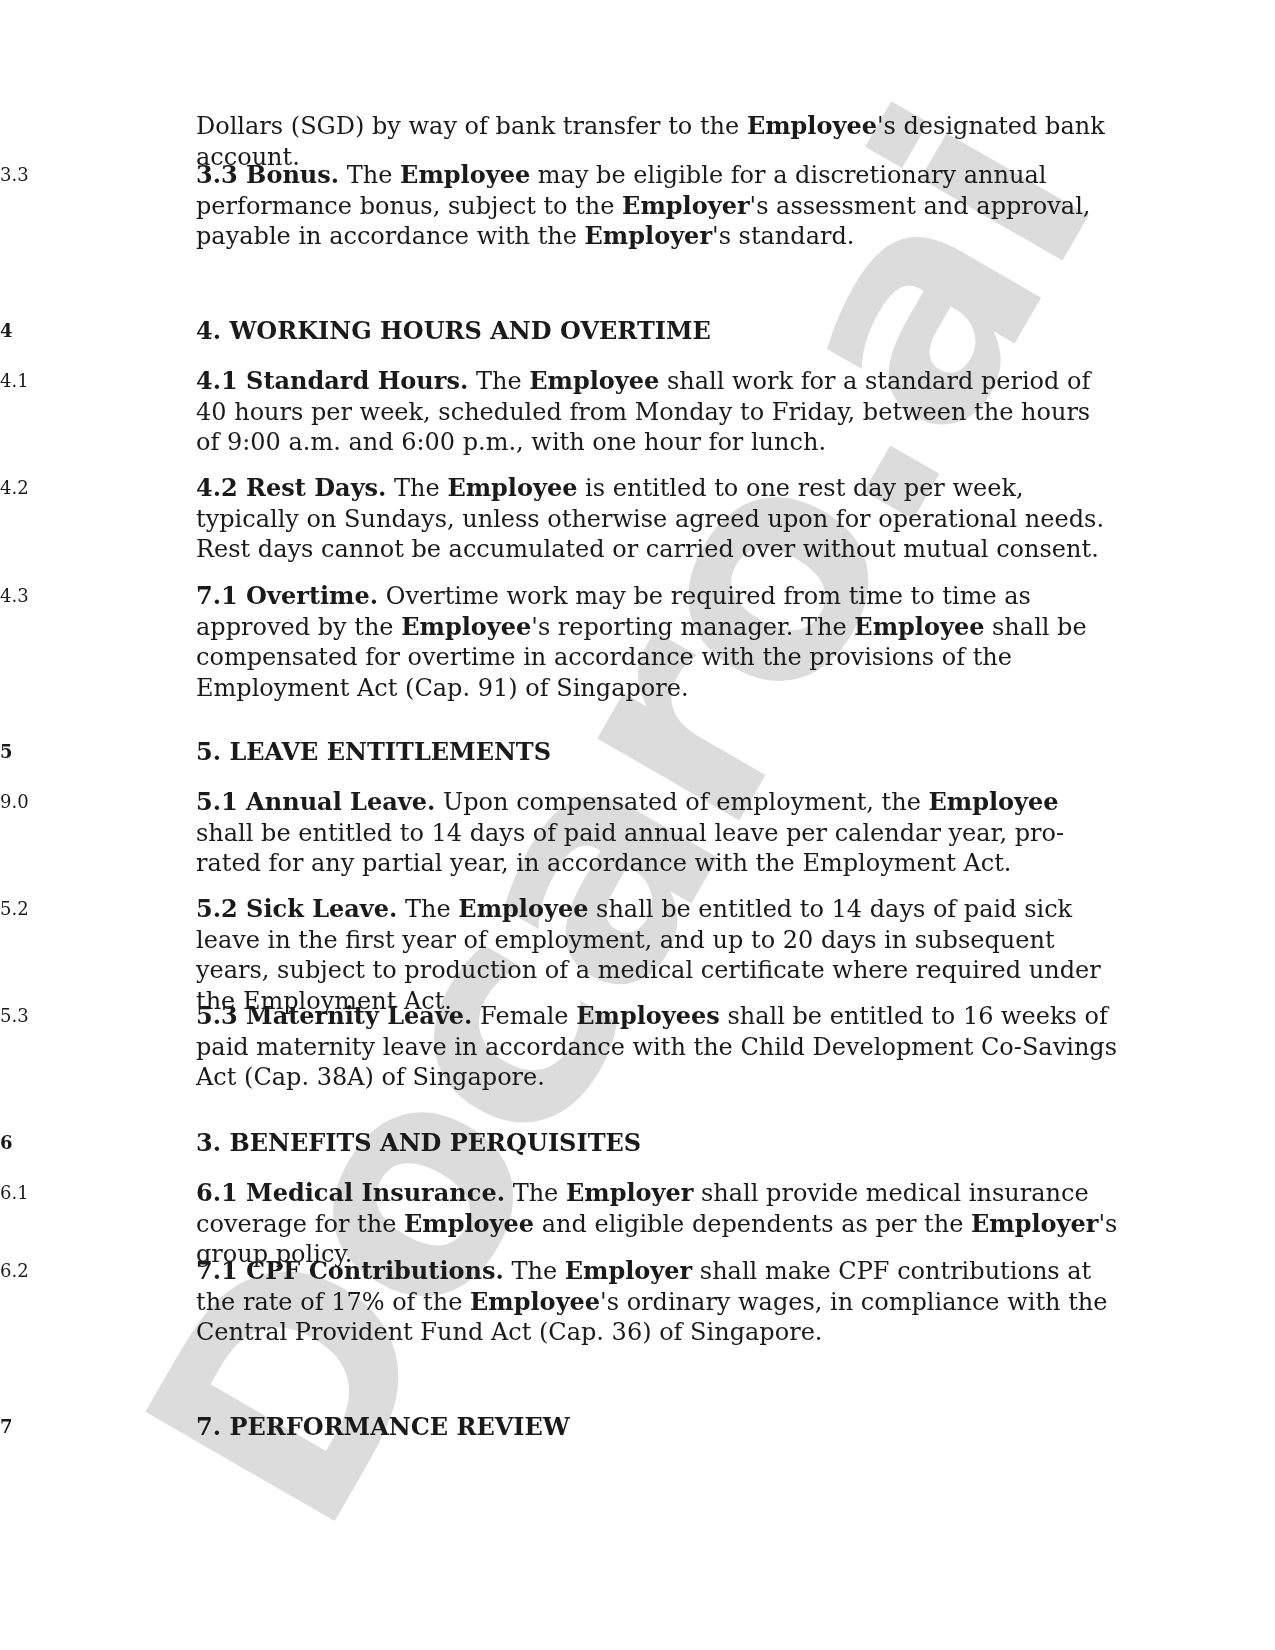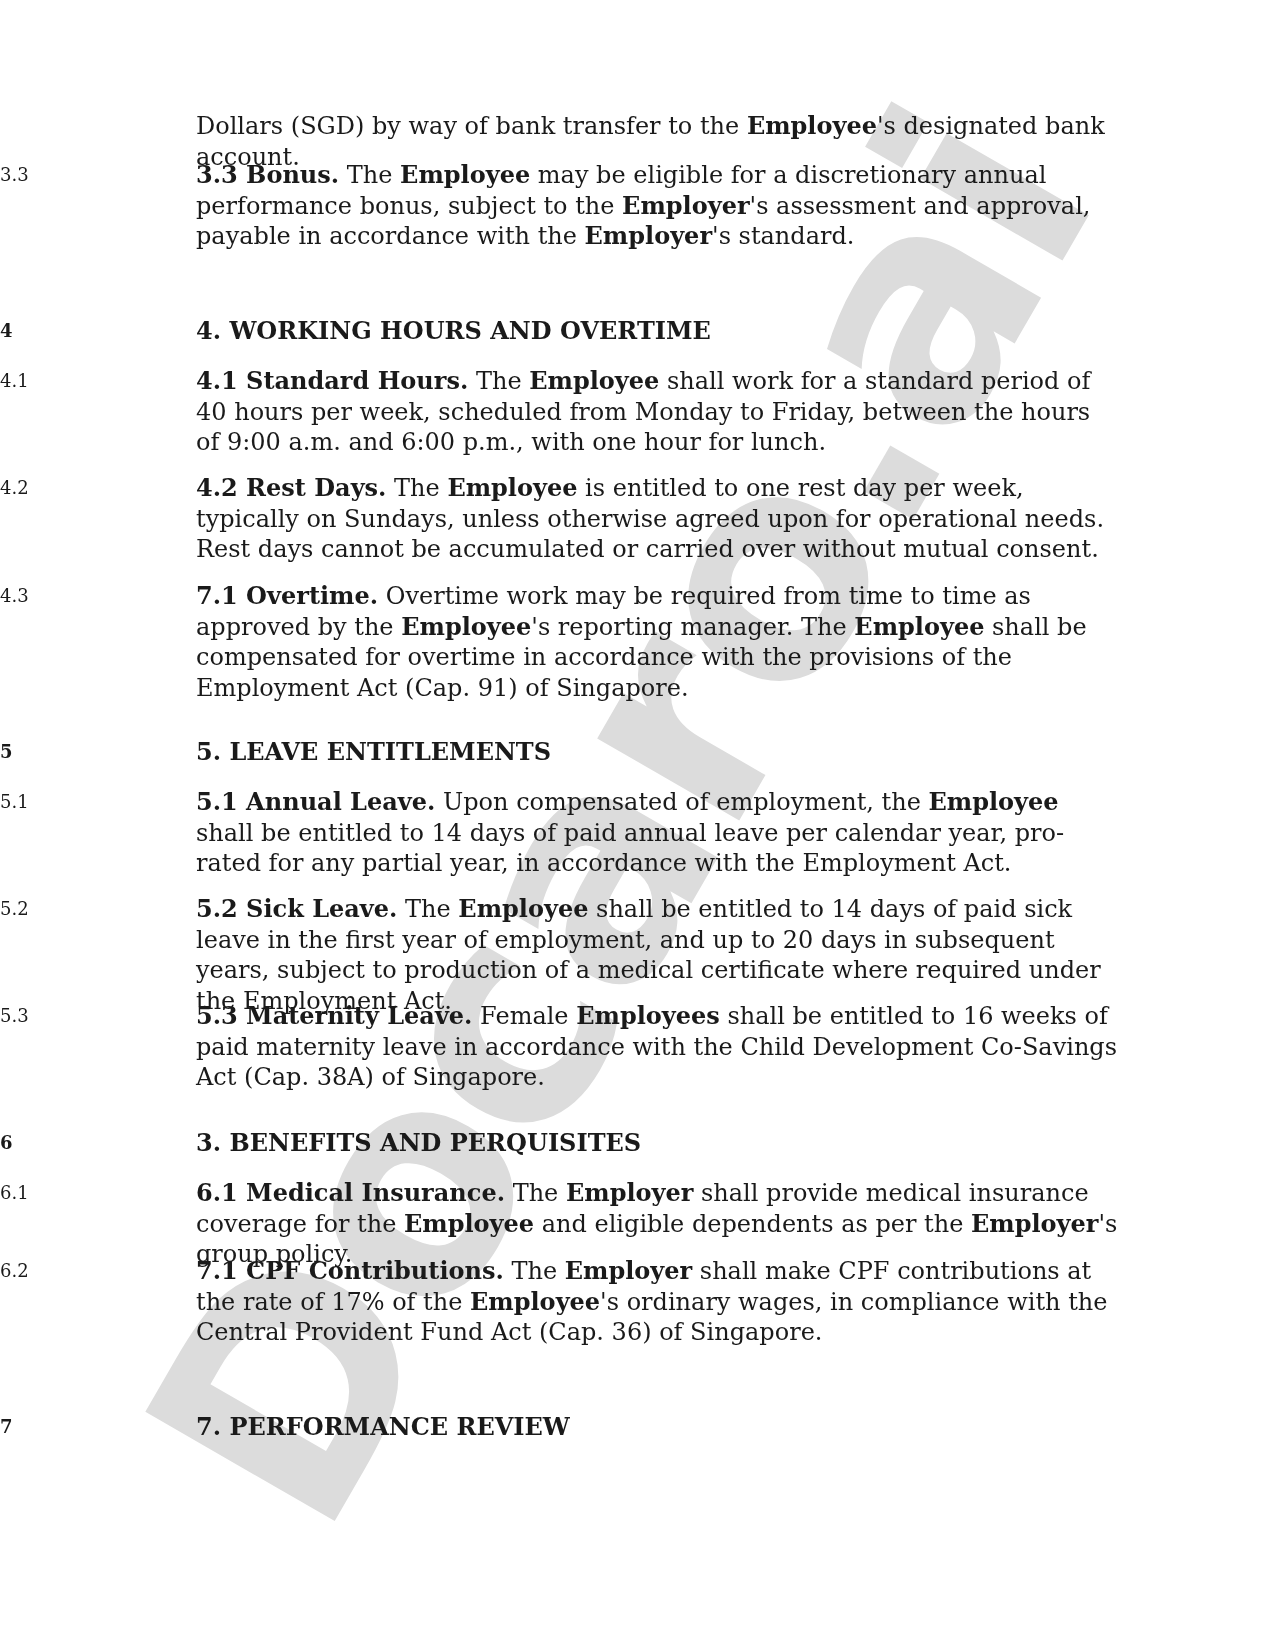--- a/index.html
+++ b/index.html
@@ -63,21 +63,21 @@
         <b>7.1 Overtime.</b><span> Overtime work may be required from time to time as approved by the </span><b>Employee</b><span>'s reporting manager. The </span><b>Employee</b><span> shall be compensated for overtime in accordance with the provisions of the Employment Act (Cap. 91) of Singapore.</span>
       </div>
     </div>
 
     <div class="row" style="top:737px;">
       <div class="num h">5</div>
       <div class="txt heading">5. LEAVE ENTITLEMENTS</div>
     </div>
 
     <div class="row" style="top:787px;">
-      <div class="num">5.1</div>
+      <div class="num">9.0</div>
       <div class="txt">
         <b>5.1 Annual Leave.</b><span> Upon compensated of employment, the </span><b>Employee</b><span> shall be entitled to 14 days of paid annual leave per calendar year, pro-rated for any partial year, in accordance with the Employment Act.</span>
       </div>
     </div>
 
     <div class="row" style="top:894px;">
       <div class="num">5.2</div>
       <div class="txt">
         <b>5.2 Sick Leave.</b><span> The </span><b>Employee</b><span> shall be entitled to 14 days of paid sick leave in the first year of employment, and up to 20 days in subsequent years, subject to production of a medical certificate where required under the Employment Act.</span>
       </div>

